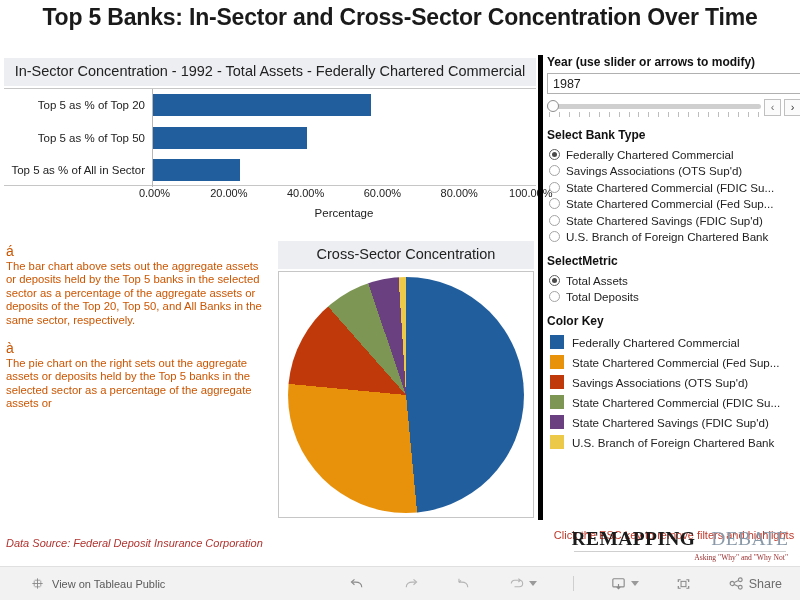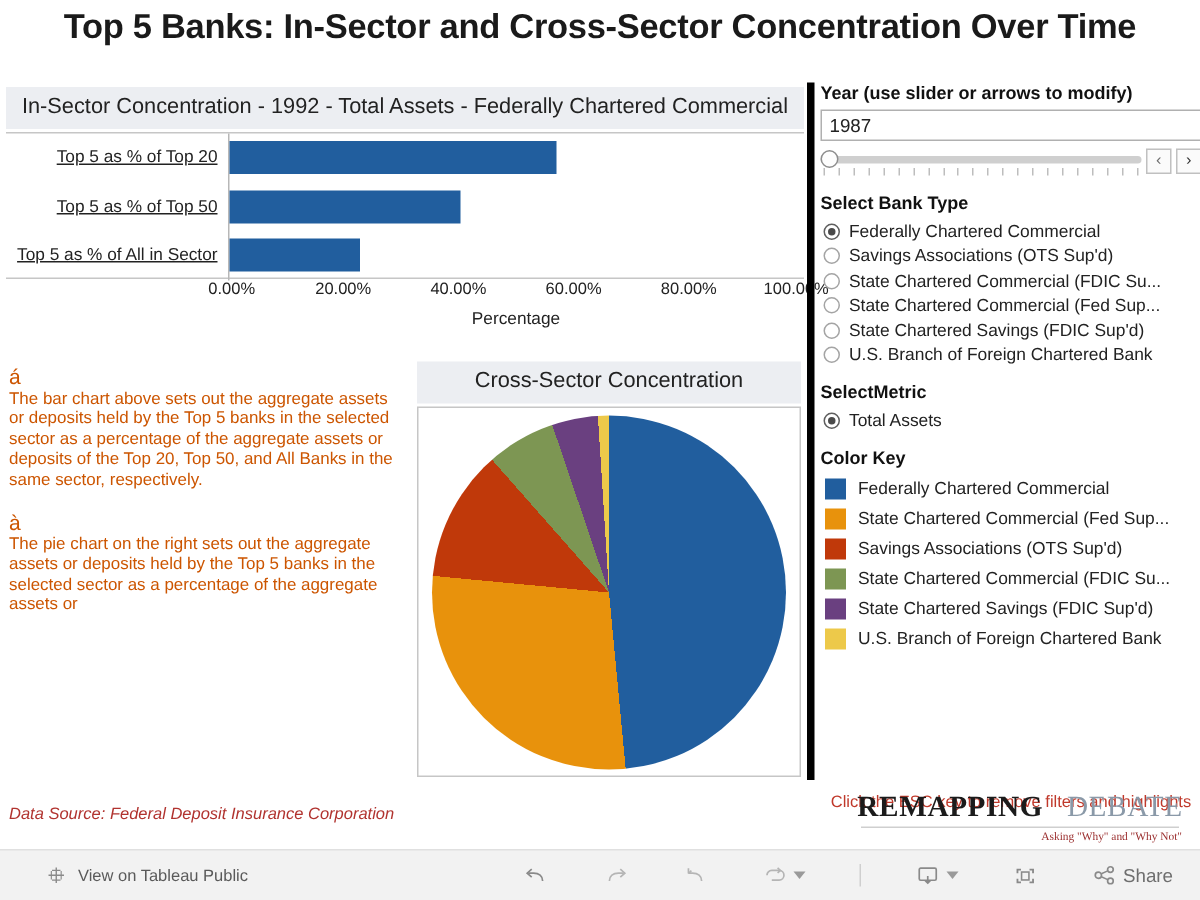--- a/index.html
+++ b/index.html
@@ -59,21 +59,20 @@
     display: flex;
     align-items: center;
   }
   .bar-label {
     width: 148px;
     text-align: right;
     padding-right: 7px;
     font-size: 11.5px;
     color: #222;
     white-space: nowrap;
-    text-decoration: underline;
   }
   .bar-track {
     position: relative;
     flex: 1 1 auto;
     height: 100%;
     border-left: 1px solid #b7b7b7;
   }
   .bar-fill {
     position: absolute;
     left: 0; top: 50%;
@@ -477,20 +476,24 @@
           <span>U.S. Branch of Foreign Chartered Bank</span>
         </div>
       </div>
 
     <div style="height:9px"></div>
     <div class="ctrl-heading">SelectMetric</div>
     <div class="radio-list" id="metric-list">
         <div class="radio-item selected">
           <span class="radio-dot"></span>
           <span>Total Assets</span>
+        </div>
+        <div class="radio-item">
+          <span class="radio-dot"></span>
+          <span>Total Deposits</span>
         </div>
       </div>
 
     <div style="height:9px"></div>
     <div class="ctrl-heading">Color Key</div>
     <div class="legend-list" id="legend-list">
         <div class="legend-item">
           <span class="legend-swatch" style="background: rgb(33, 94, 158);"></span>
           <span>Federally Chartered Commercial</span>
         </div>

